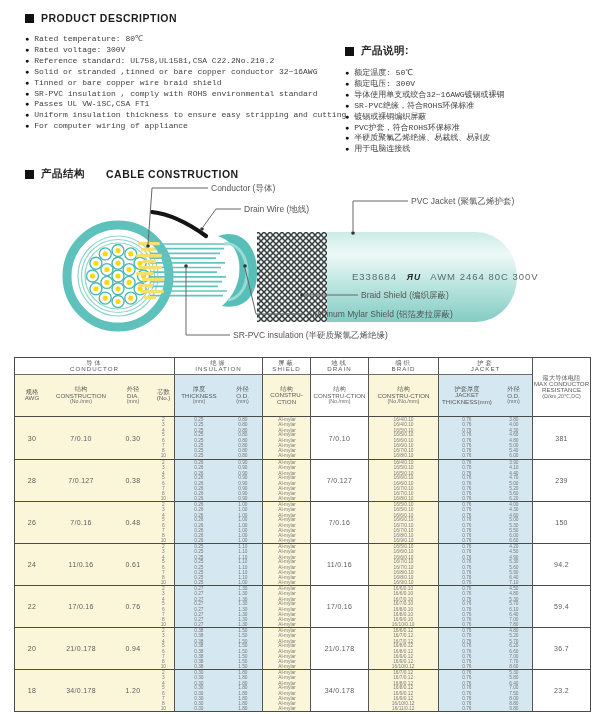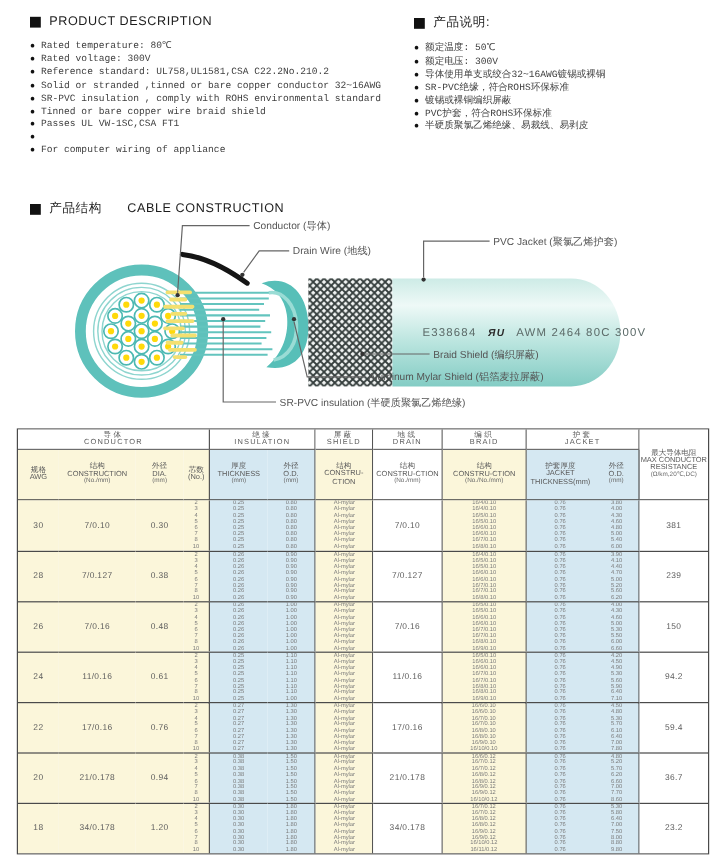--- a/index.html
+++ b/index.html
@@ -1,26 +1,26 @@
 <!DOCTYPE html>
 <html><head>
 <meta charset="utf-8">
 <style>
   html,body{margin:0;padding:0;}
   body{
     width:603px;height:714px;position:relative;background:#fff;
     font-family:"Liberation Sans","DejaVu Sans",sans-serif;color:#555;
     -webkit-font-smoothing:antialiased;overflow:hidden;
   }
-  .sec-title{display:flex;align-items:center;gap:7px;font-weight:normal;
+  .sec-title{display:flex;align-items:center;gap:7px;font-weight:bold;
     font-size:10.5px;color:#1c1c1c;letter-spacing:.5px;margin:0 0 10px 0;}
   .sq{width:9px;height:9px;background:#111;flex:0 0 auto;}
   .desc{position:absolute;top:12px;}
   .desc-en{left:25px;width:310px;}
-  .desc-zh{left:345px;width:255px;}
+  .desc-zh{left:345px;width:255px;margin-top:32px;}
   ul.bullets{list-style:none;margin:0;padding:0;font-size:8px;line-height:10.9px;
     color:#3f3f3f;white-space:nowrap;}
   ul.bullets li{display:flex;align-items:flex-start;font-family:Liberation Mono, monospace;}
   .dot{font-size:7px;margin-right:5px;color:#111;}
   .cons-title{position:absolute;left:25px;top:167px;}
   .cons-title .t-zh{margin-right:14px;}
   #diagram{position:absolute;left:0;top:178px;}
   
   #spec-table{
     position:absolute;left:14px;top:357px;display:grid;
@@ -70,32 +70,33 @@
         <li>
           <span class="dot">●</span>
           <span>Reference standard: UL758,UL1581,CSA C22.2No.210.2</span>
         </li>
         <li>
           <span class="dot">●</span>
           <span>Solid or stranded ,tinned or bare copper conductor 32~16AWG</span>
         </li>
         <li>
           <span class="dot">●</span>
+          <span>Tinned or bare copper wire braid shield</span>
+        </li>
+        <li>
+          <span class="dot">●</span>
           <span>SR-PVC insulation , comply with ROHS environmental standard</span>
         </li>
         <li>
           <span class="dot">●</span>
-          <span>Tinned or bare copper wire braid shield</span>
-        </li>
-        <li>
-          <span class="dot">●</span>
           <span>Passes UL VW-1SC,CSA FT1</span>
         </li>
         <li>
           <span class="dot">●</span>
+          <span>Uniform insulation thickness to ensure easy stripping and cutting</span>
         </li>
         <li>
           <span class="dot">●</span>
           <span>For computer wiring of appliance</span>
         </li>
       </ul>
   </section>
 
   <section class="desc desc-zh">
     <h2 class="sec-title">
@@ -123,20 +124,24 @@
           <span class="dot">●</span>
           <span>镀锡或裸铜编织屏蔽</span>
         </li>
         <li>
           <span class="dot">●</span>
           <span>PVC护套，符合ROHS环保标准</span>
         </li>
         <li>
           <span class="dot">●</span>
           <span>半硬质聚氯乙烯绝缘、易裁线、易剥皮</span>
+        </li>
+        <li>
+          <span class="dot">●</span>
+          <span>用于电脑连接线</span>
         </li>
       </ul>
   </section>
 
   <h2 class="sec-title cons-title">
     <span class="sq"></span>
     <span class="t-zh">产品结构</span>
     <span>CABLE CONSTRUCTION</span>
   </h2>
 

